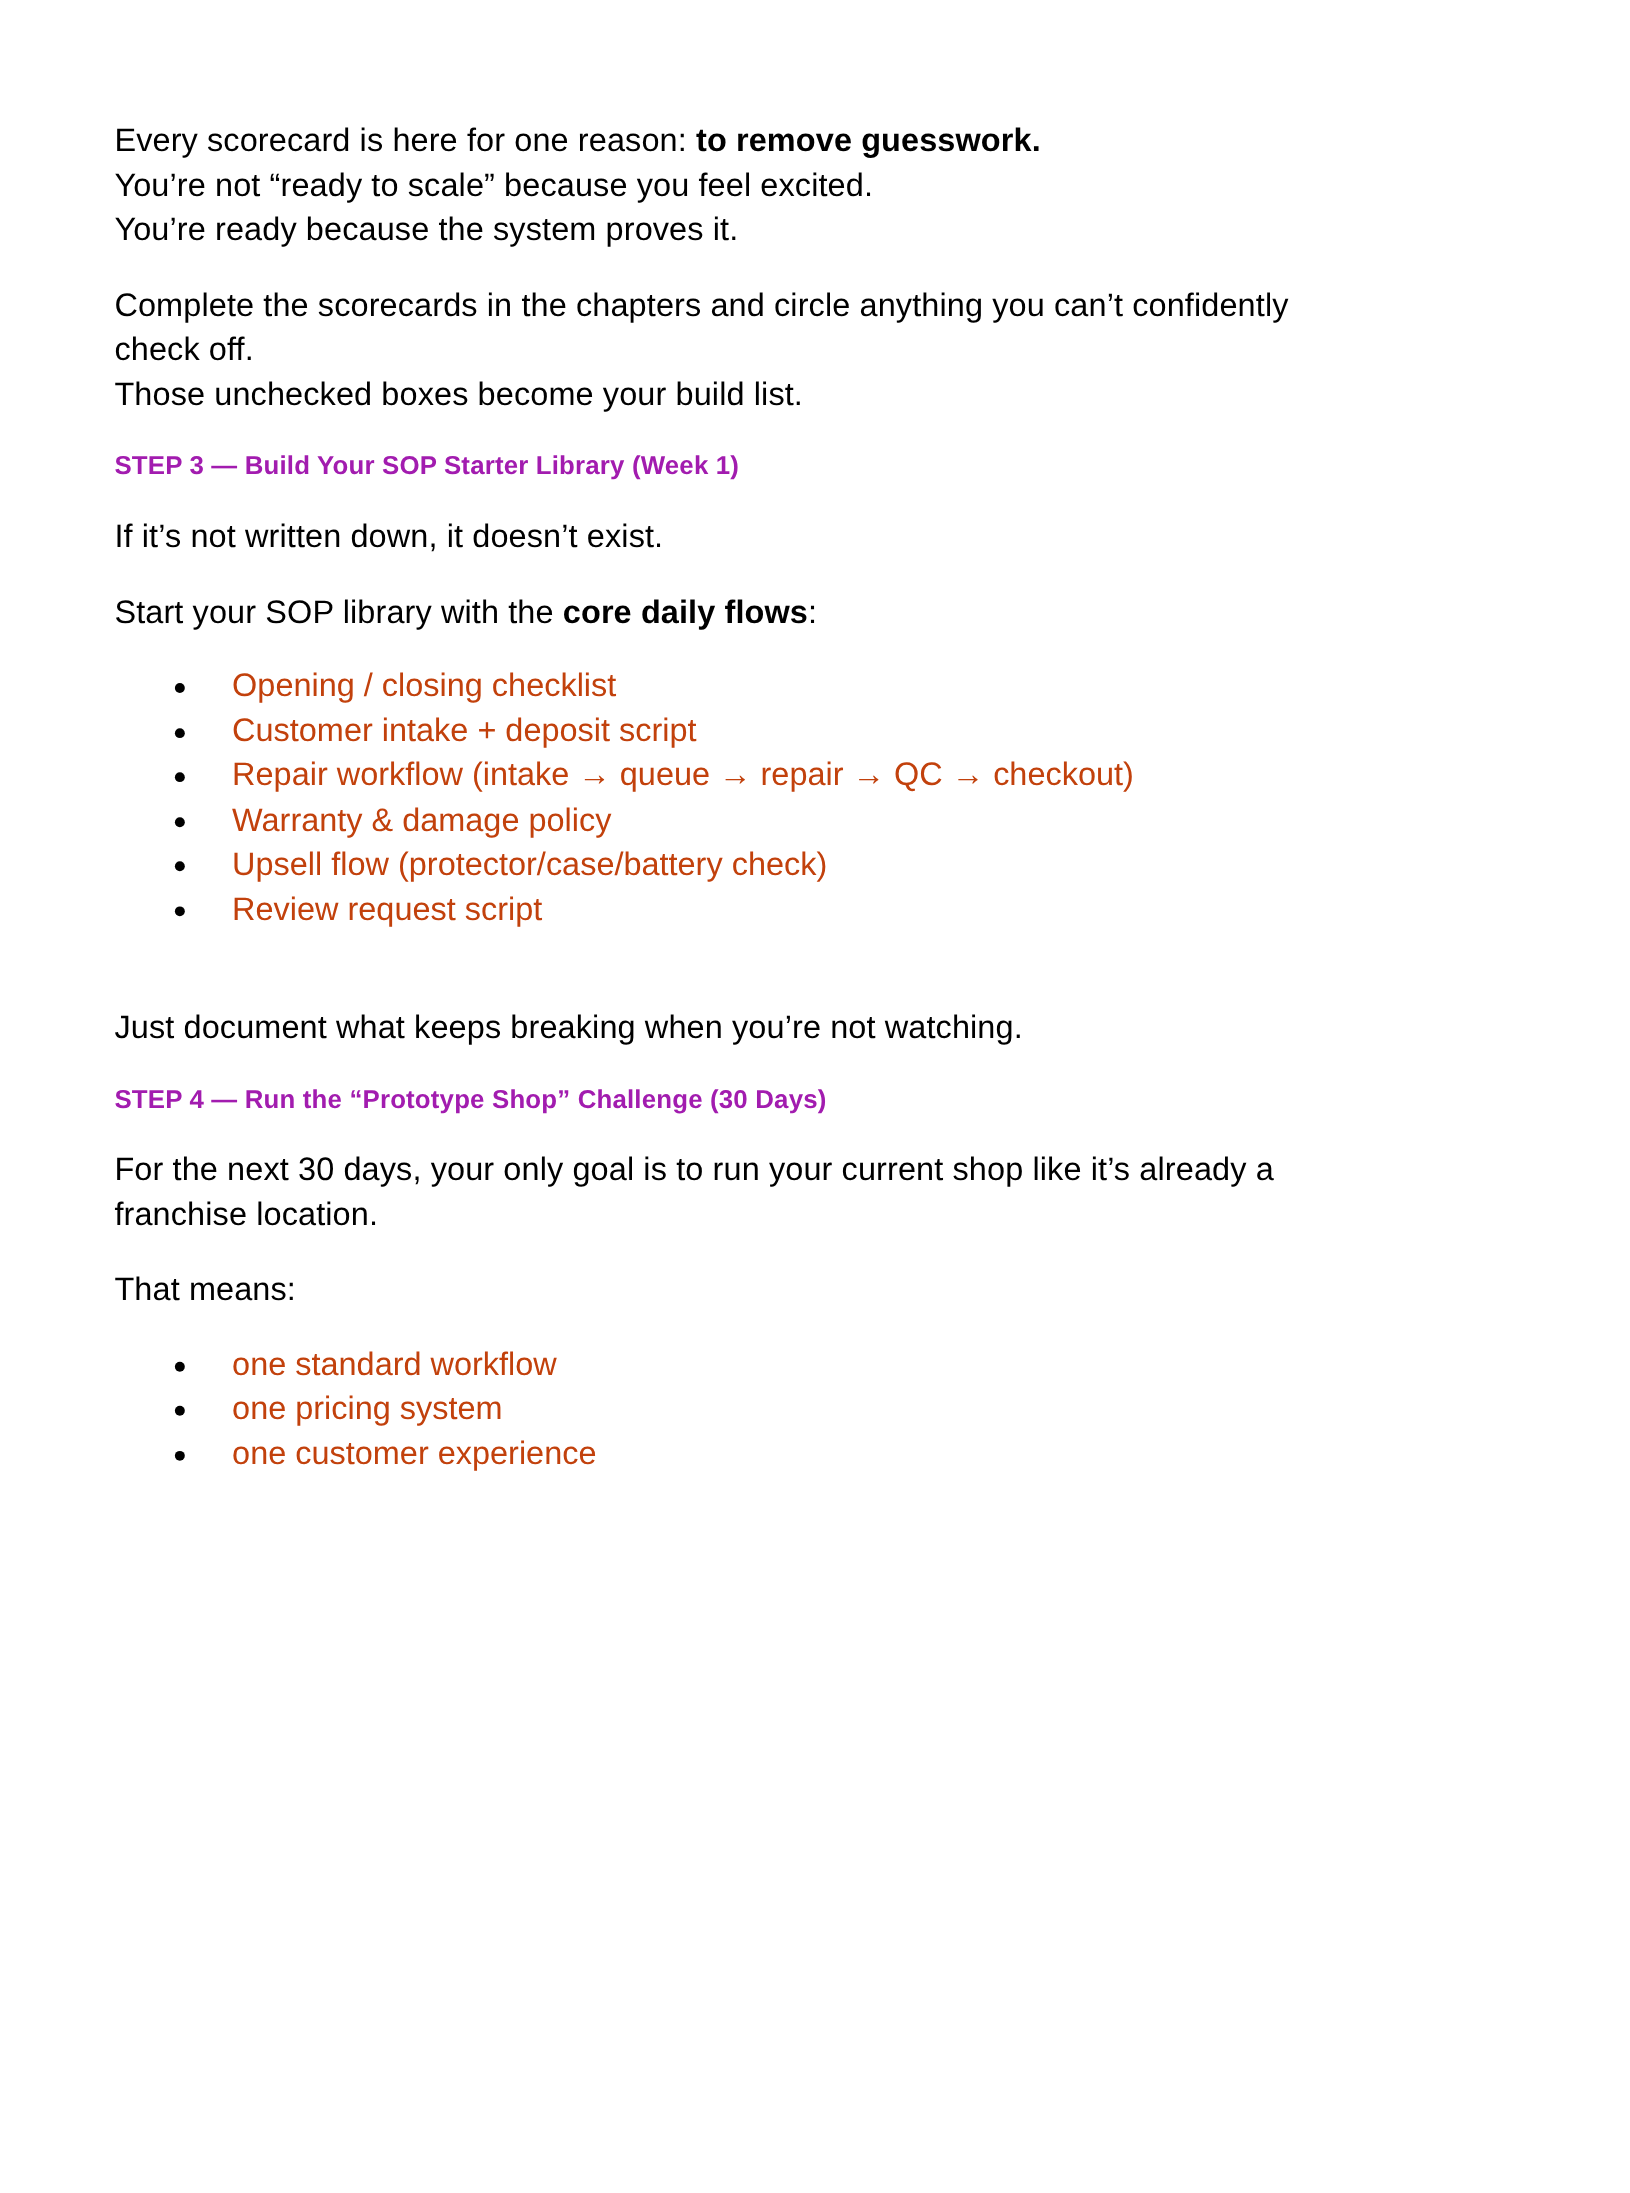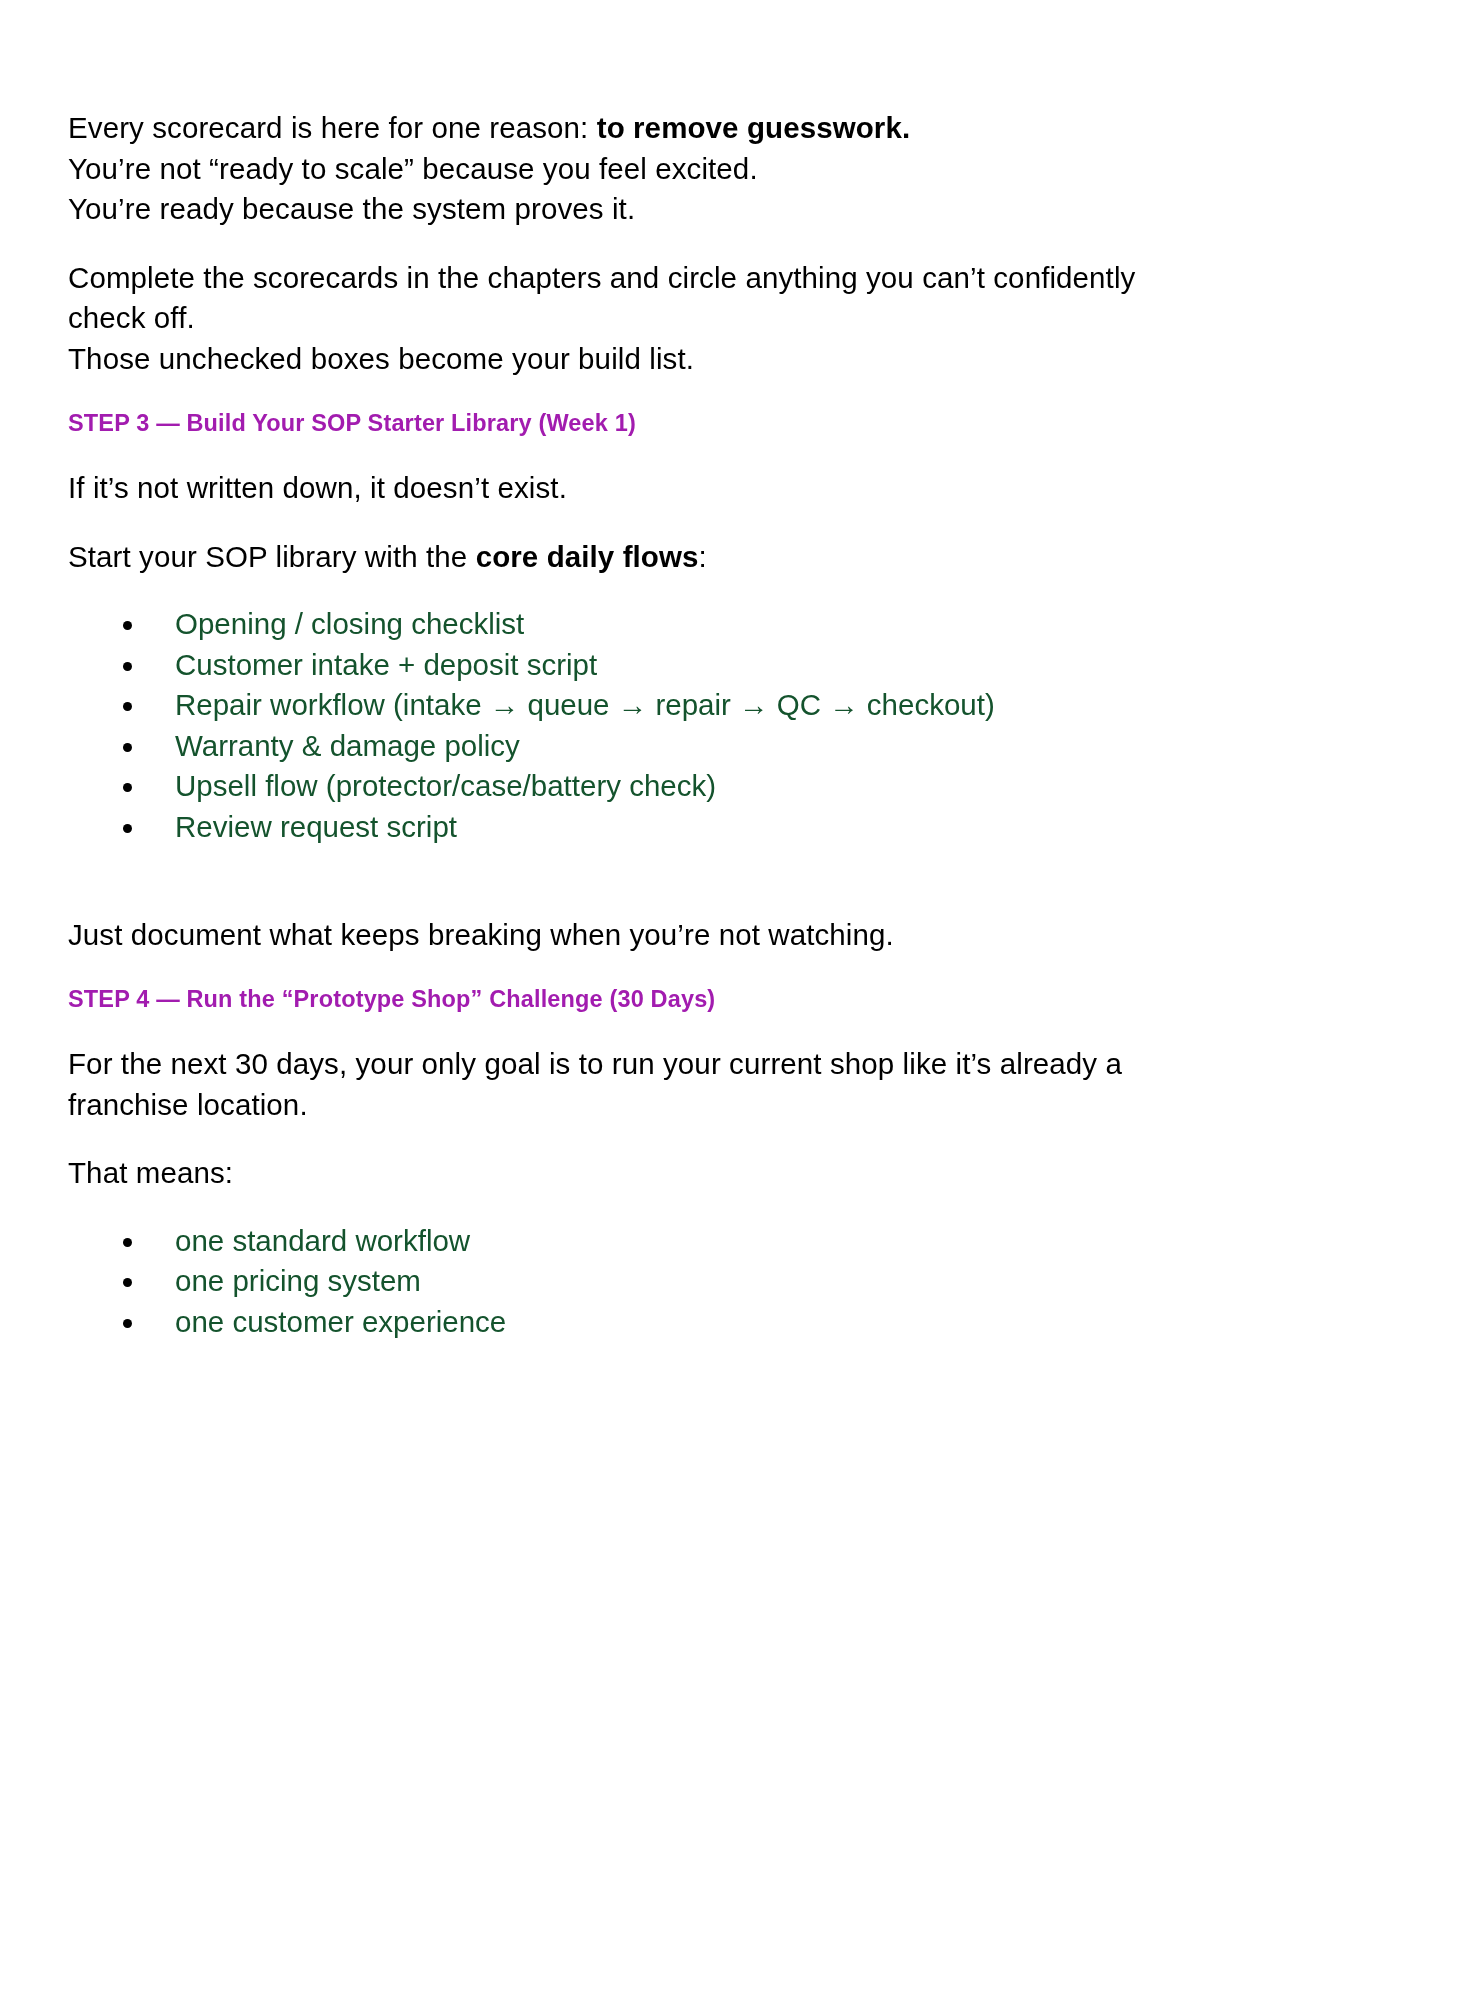--- a/index.html
+++ b/index.html
@@ -13,21 +13,21 @@
     font-family: "Liberation Sans", sans-serif;
     color: #000000;
     -webkit-font-smoothing: antialiased;
   }
   .page {
     position: relative;
     width: 1188px;
     height: 1994px;
     background: #ffffff;
     box-sizing: border-box;
-    padding: 108px 156px 0 68px;
+    padding: 108px 156px 0 104px;
   }
   .doc-body {
     width: 1110px;
   }
   p.para {
     margin: 0 0 0 0;
     font-size: 29.5px;
     line-height: 40.5px;
     letter-spacing: 0.1px;
     color: #000000;
@@ -50,21 +50,21 @@
   ul.bullets {
     list-style: none;
     margin: 0;
     padding: 0;
   }
   ul.bullets li {
     position: relative;
     font-size: 29.5px;
     line-height: 40.5px;
     padding-left: 107px;
-    color: #14532d;
+    color: #c2410c;
   }
   ul.bullets li .dot {
     position: absolute;
     left: 55px;
     top: 17px;
     width: 9px;
     height: 9px;
     background: #000000;
     border-radius: 50%;
     display: block;

